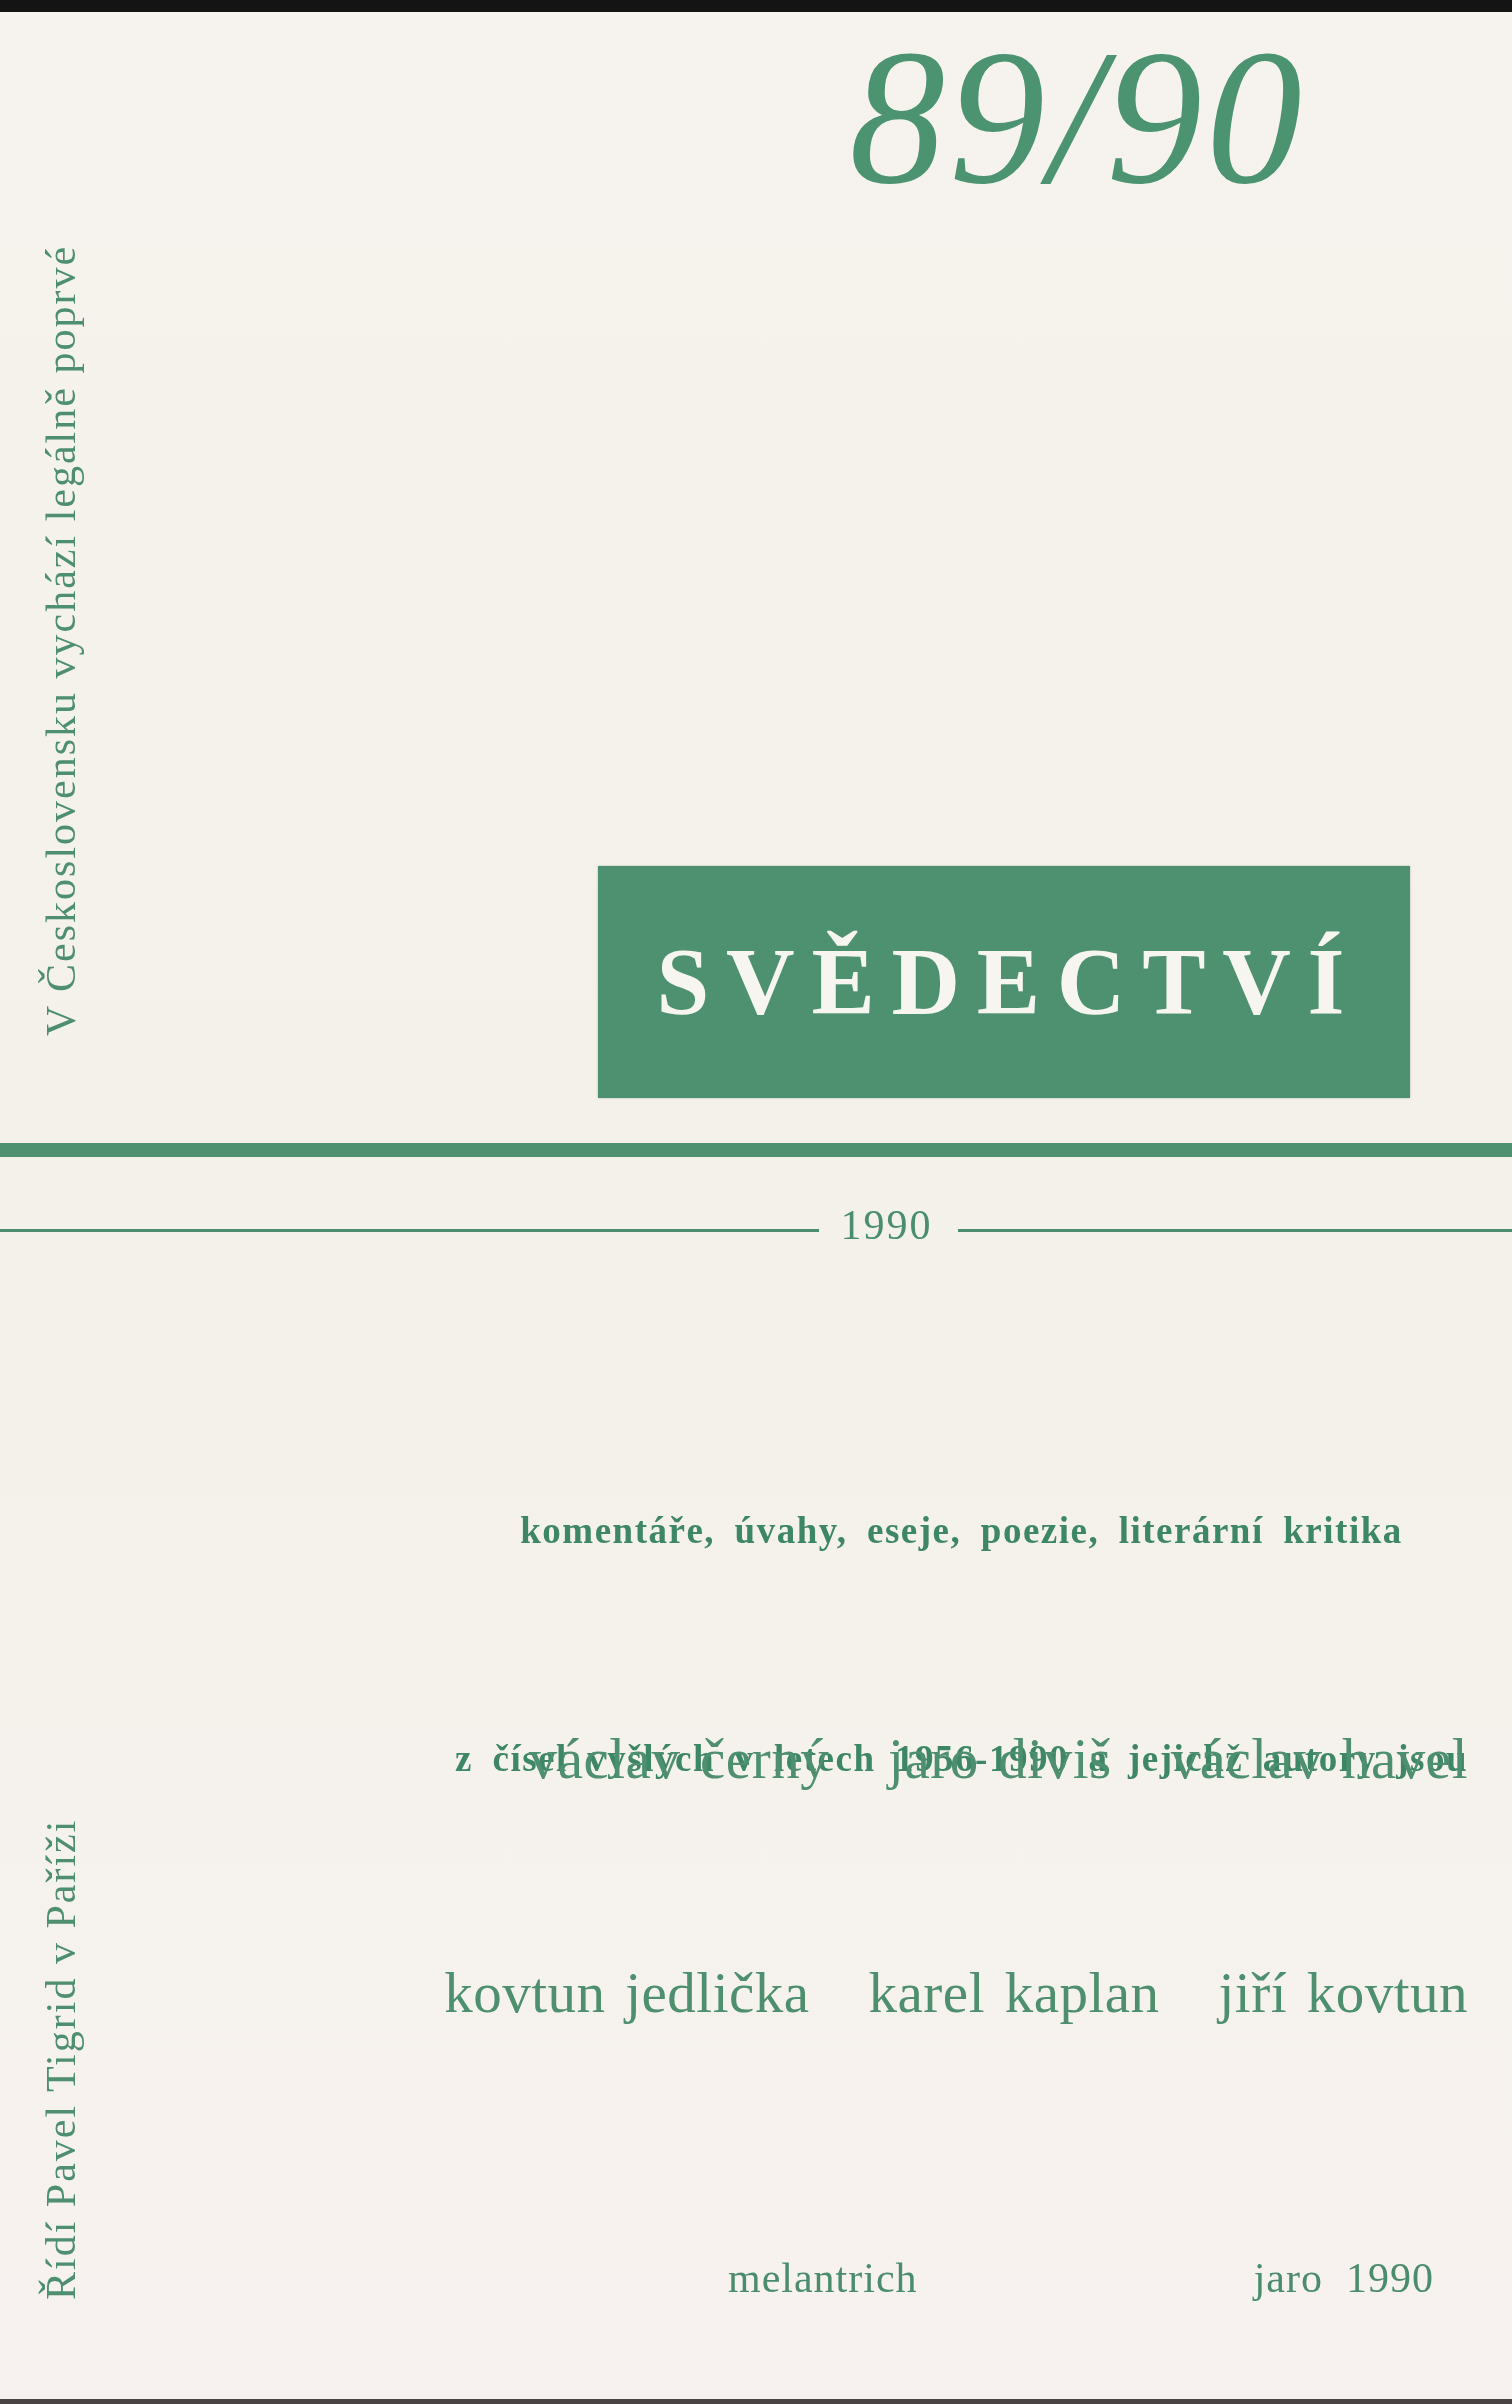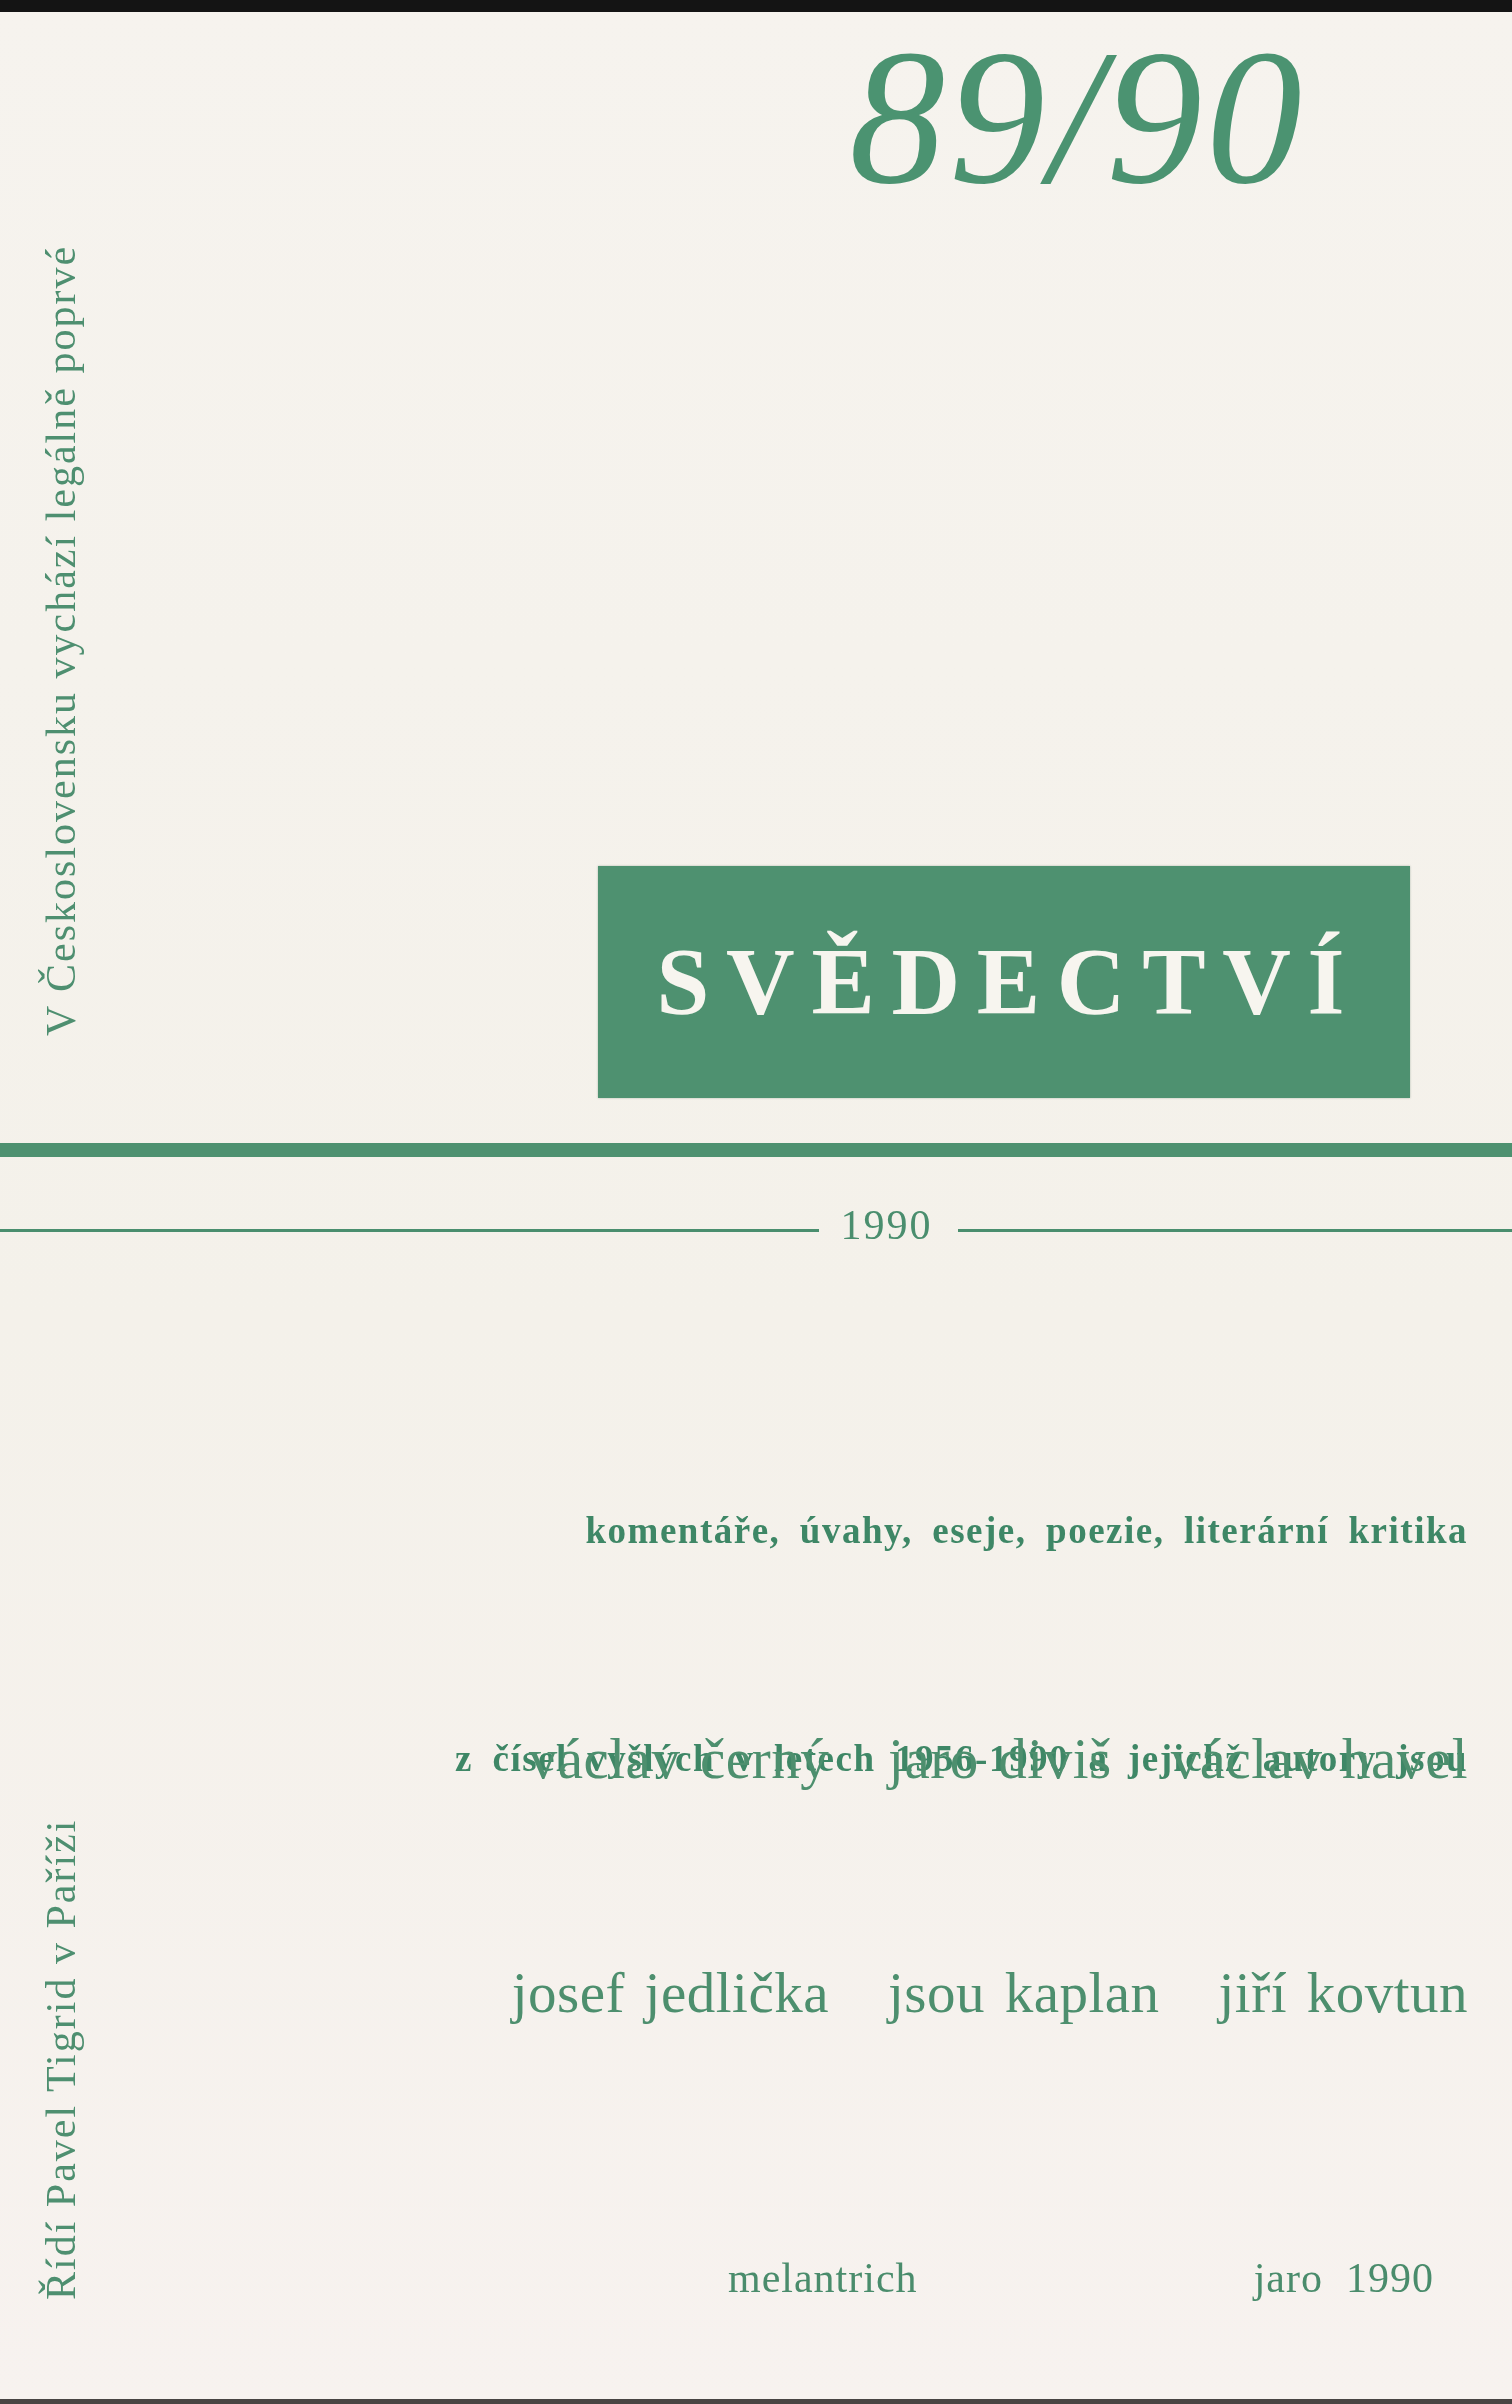--- a/index.html
+++ b/index.html
@@ -117,21 +117,21 @@
     padding: 0 25.5px 0 21.6px;
     letter-spacing: 2px;
     position: relative;
     top: -5.9px;
   }
   
   .subtitle {
     position: absolute;
     right: 44px;
     top: 1341px;
-    text-align: right;
+    text-align: center;
     font-weight: bold;
     font-size: 37px;
     line-height: 76px;
     color: #3e8766;
     letter-spacing: 1.5px;
     word-spacing: 8.8px;
     white-space: pre;
   }
   
   .authors {
@@ -189,21 +189,21 @@
     <span class="year-line right"></span>
   </div>
 
   <div class="subtitle">
     <div>komentáře, úvahy, eseje, poezie, literární kritika</div>
     <div>z čísel vyšlých v letech 1956-1990 a jejichž autory jsou</div>
   </div>
 
   <div class="authors">
     <div>václav černý   jaro diviš   václav havel</div>
-    <div>josef jedlička   jsou kaplan   jiří kovtun</div>
+    <div>kovtun jedlička   karel kaplan   jiří kovtun</div>
     
     
     
     
   </div>
 
   <div class="spine spine-bottom">Řídí Pavel Tigrid v Paříži</div>
 
   <span class="publisher">melantrich</span>
 

